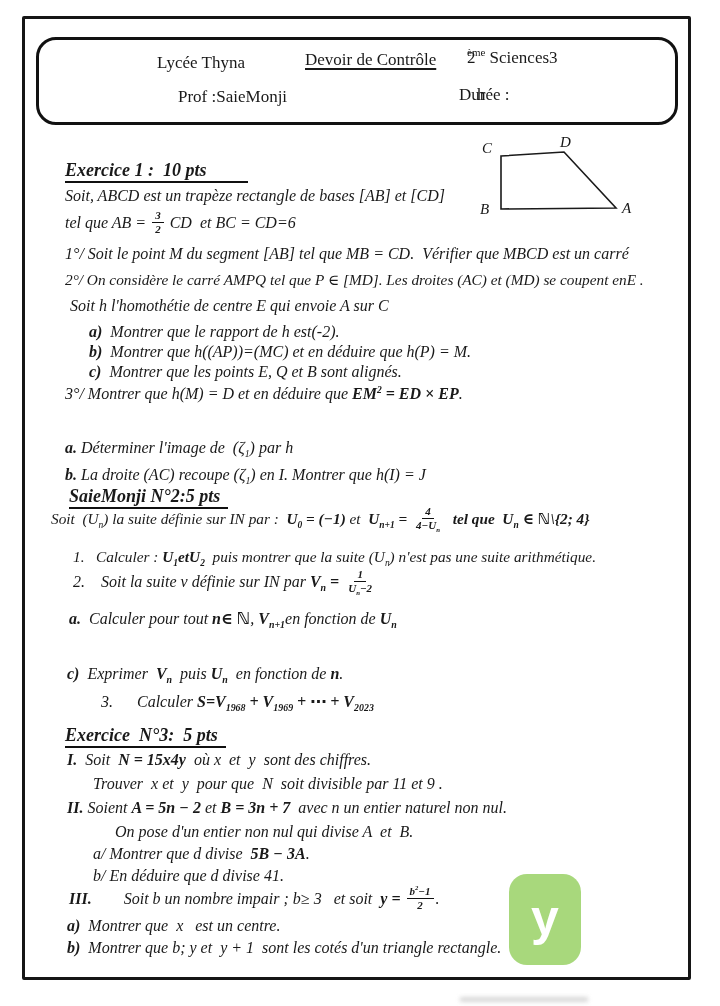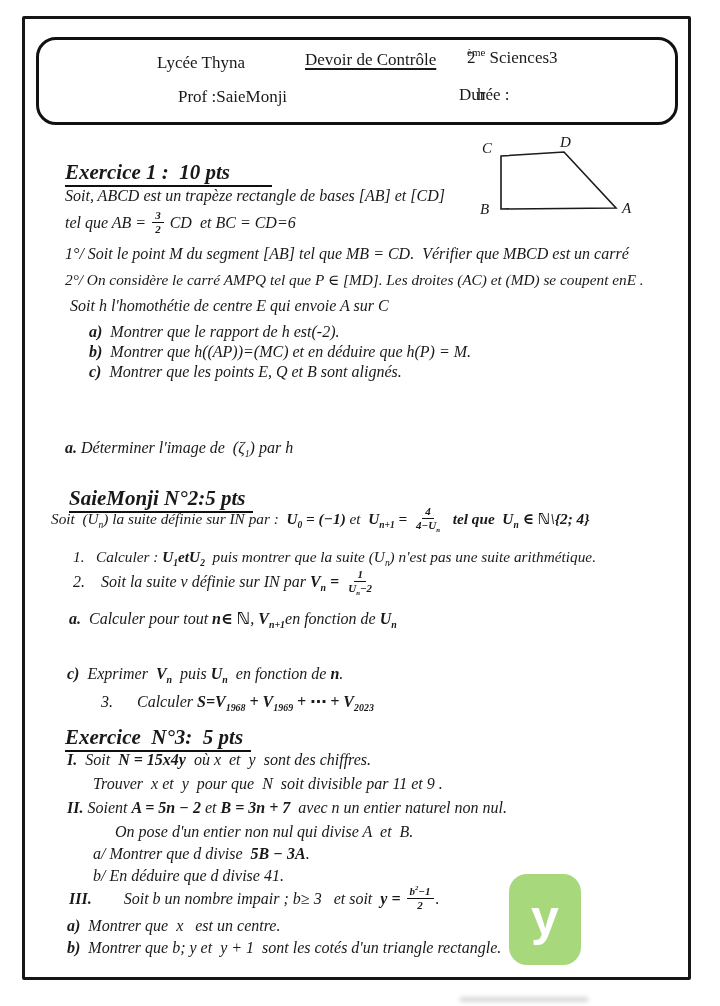--- a/index.html
+++ b/index.html
@@ -25,21 +25,21 @@
   .h-prof{left:102px;top:47px;margin-left:37px;}
   .h-duree{left:420px;top:45px;}
   .h-duree .h-duree-val{position:static;margin-left:18px;}
   .fig{position:absolute;left:452px;top:112px;}
   .fig text{font-style:italic;font-size:15px;fill:#161616;}
   .fig polygon{fill:none;stroke:#1a1a1a;stroke-width:1.6;}
   .lines{position:absolute;left:0;top:0;width:663px;height:958px;font-style:italic;}
   .line{position:absolute;white-space:pre;font-size:16px;line-height:1.25;}
   .line .b{font-weight:bold;}
   .line .u{font-weight:bold;border-bottom:2.3px solid #101010;padding-bottom:1px;}
-  .line.title{font-size:21px;}
+  .line.title{font-size:18px;}
   .line.sm{font-size:15.3px;}
   .frac{
     display:inline-flex;flex-direction:column;align-items:center;
     vertical-align:middle;font-weight:bold;font-size:11px;line-height:1.2;
     margin:0 2px;transform:translateY(-2px);
   }
   .frac .num{padding:0 3px;border-bottom:1.4px solid #101010;}
   .frac .den{padding:0 3px;}
   sub{font-size:.62em;line-height:0;}
   sup{font-size:.6em;line-height:0;}
@@ -81,21 +81,23 @@
   <div class="lines">
       <div class="line title" style="left: 40px; top: 140px;"><span class="u" style="padding-right: 42px;">Exercice 1 :  10 pts</span></div>
       <div class="line" style="left: 40px; top: 167px;"><span class="t">Soit, ABCD est un trapèze rectangle de bases [AB] et [CD]</span></div>
       <div class="line" style="left: 40px; top: 192px;"><span class="t">tel que AB = </span><span class="frac"><span class="num">3</span><span class="den">2</span></span><span class="t"> CD  et BC = CD=6</span></div>
       <div class="line" style="left: 40px; top: 225px;"><span class="t">1°/ Soit le point M du segment [AB] tel que MB = CD.  Vérifier que MBCD est un carré</span></div>
       <div class="line sm" style="left: 40px; top: 251px;"><span class="t">2°/ On considère le carré AMPQ tel que P ∈ [MD]. Les droites (AC) et (MD) se coupent enE .</span></div>
       <div class="line" style="left: 45px; top: 277px;"><span class="t">Soit h l'homothétie de centre E qui envoie A sur C</span></div>
       <div class="line" style="left: 64px; top: 303px;"><span class="b">a)</span><span class="t">  Montrer que le rapport de h est(-2).</span></div>
       <div class="line" style="left: 64px; top: 343px;"><span class="b">c)</span><span class="t">  Montrer que les points E, Q et B sont alignés.</span></div>
       <div class="line" style="left: 64px; top: 323px;"><span class="b">b)</span><span class="t">  Montrer que h((AP))=(MC) et en déduire que h(P) = M.</span></div>
+      <div class="line" style="left: 40px; top: 365px;"><span class="t">3°/ Montrer que h(M) = D et en déduire que </span><span class="b">EM<sup>2</sup> = ED × EP</span><span class="t">.</span></div>
       <div class="line" style="left: 40px; top: 419px;"><span class="b">a.</span><span class="t"> Déterminer l'image de  (ζ<sub>1</sub>) par h</span></div>
+      <div class="line" style="left: 40px; top: 446px;"><span class="b">b.</span><span class="t"> La droite (AC) recoupe (ζ<sub>1</sub>) en I. Montrer que h(I) = J</span></div>
       <div class="line title" style="left: 44px; top: 466px;"><span class="u" style="padding-right: 8px;">SaieMonji N°2:5 pts</span></div>
       <div class="line sm" style="left: 26px; top: 488px;"><span class="t">Soit  (U<sub>n</sub>) la suite définie sur IN par :  </span><span class="b">U<sub>0</sub> = (−1)</span><span class="t"> et  </span><span class="b">U<sub>n+1</sub> = </span><span class="frac"><span class="num">4</span><span class="den">4−U<sub>n</sub></span></span><span class="b">  tel que  U<sub>n</sub> ∈ ℕ\{2; 4}</span></div>
       <div class="line sm" style="left: 48px; top: 528px;"><span class="t">1.   Calculer : </span><span class="b">U<sub>1</sub>etU<sub>2</sub></span><span class="t">  puis montrer que la suite (U<sub>n</sub>) n'est pas une suite arithmétique.</span></div>
       <div class="line" style="left: 48px; top: 551px;"><span class="t">2.    Soit la suite v définie sur IN par </span><span class="b">V<sub>n</sub> = </span><span class="frac"><span class="num">1</span><span class="den">U<sub>n</sub>−2</span></span></div>
       <div class="line" style="left: 44px; top: 590px;"><span class="b">a.</span><span class="t">  Calculer pour tout </span><span class="b">n∈ ℕ</span><span class="t">, </span><span class="b">V<sub>n+1</sub></span><span class="t">en fonction de </span><span class="b">U<sub>n</sub></span></div>
       <div class="line" style="left: 42px; top: 645px;"><span class="b">c)</span><span class="t">  Exprimer  </span><span class="b">V<sub>n</sub></span><span class="t">  puis </span><span class="b">U<sub>n</sub></span><span class="t">  en fonction de </span><span class="b">n</span><span class="t">.</span></div>
       <div class="line" style="left: 76px; top: 673px;"><span class="t">3.      Calculer </span><span class="b">S=V<sub>1968</sub> + V<sub>1969</sub> + ⋯ + V<sub>2023</sub></span></div>
       <div class="line title" style="left: 40px; top: 705px;"><span class="u" style="padding-right: 8px;">Exercice  N°3:  5 pts</span></div>
       <div class="line" style="left: 42px; top: 731px;"><span class="b">I.</span><span class="t">  Soit  </span><span class="b">N = 15x4y</span><span class="t">  où x  et  y  sont des chiffres.</span></div>
       <div class="line" style="left: 68px; top: 755px;"><span class="t">Trouver  x et  y  pour que  N  soit divisible par 11 et 9 .</span></div>

